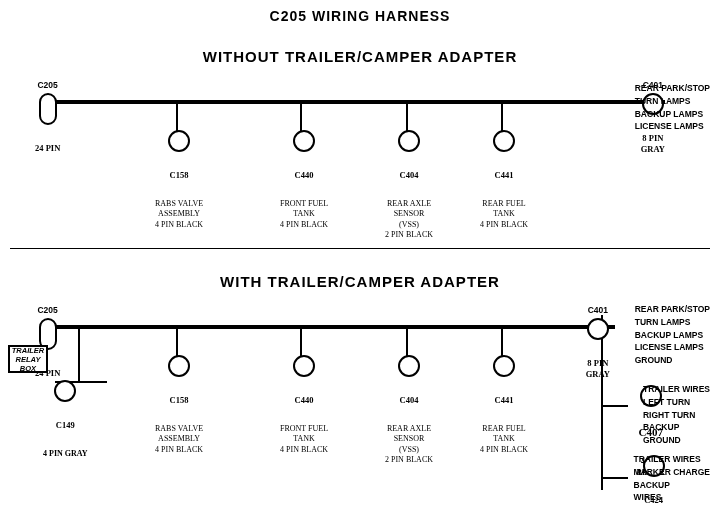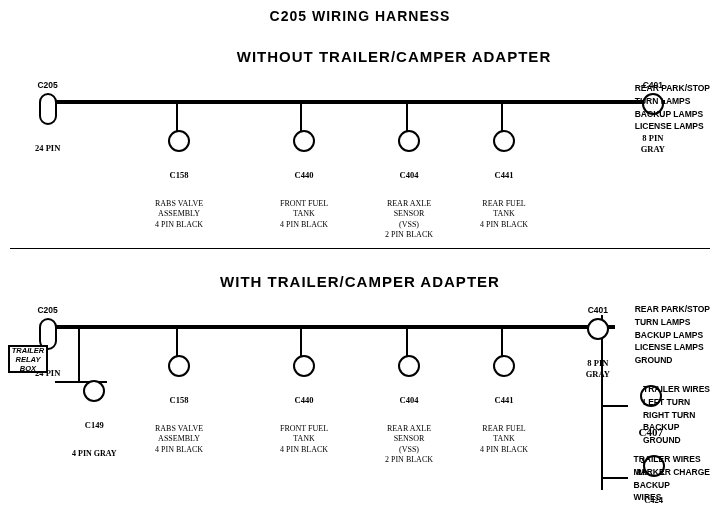--- a/index.html
+++ b/index.html
@@ -32,21 +32,20 @@
 
     .section-label-top {
       position: absolute;
       top: 18px;
       left: 50%;
       transform: translateX(-50%);
       font-size: 15px;
       font-weight: bold;
       white-space: nowrap;
       letter-spacing: 1px;
-      margin-left: 34px;
     }
 
     
     .hline-top {
       position: absolute;
       top: 70px;
       left: 55px;
       width: 610px;
       height: 4px;
       background: #000;
@@ -111,21 +110,21 @@
     
     .conn-c158-bot { position: absolute; top: 100px; left: 155px; }
     .conn-c440-bot { position: absolute; top: 100px; left: 280px; }
     .conn-c404-bot { position: absolute; top: 100px; left: 385px; }
     .conn-c441-bot { position: absolute; top: 100px; left: 480px; }
 
     
     .trailer-relay { position: absolute; top: 95px; left: 8px; font-style: italic; }
 
     
-    .conn-c149 { position: absolute; top: 125px; left: 72px; justify-content: space-between; }
+    .conn-c149 { position: absolute; top: 125px; left: 43px; justify-content: space-between; }
 
     
     .conn-c407 { position: absolute; top: 130px; right: 55px; }
 
     
     .connector {
       display: flex;
       flex-direction: column;
       align-items: center;
     }

